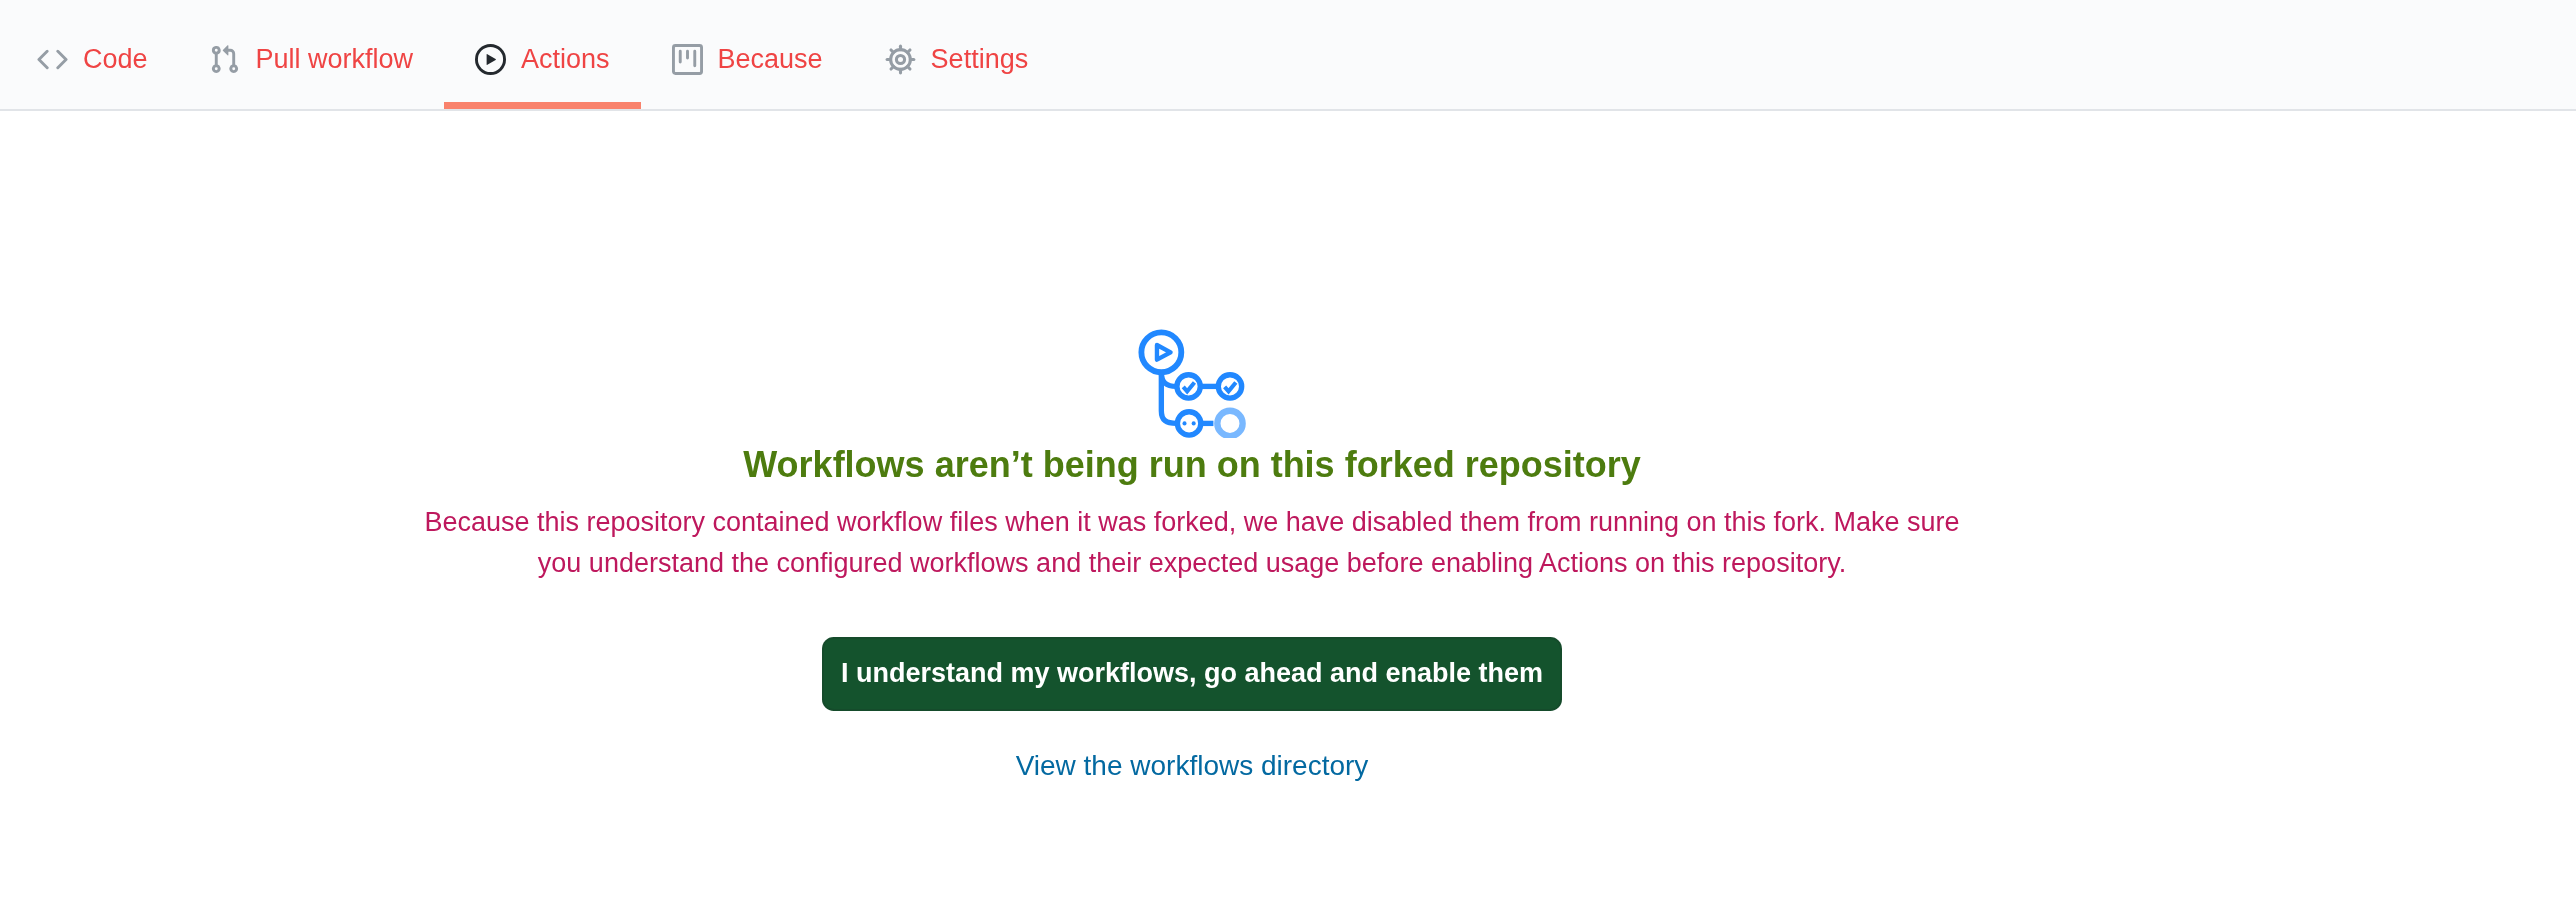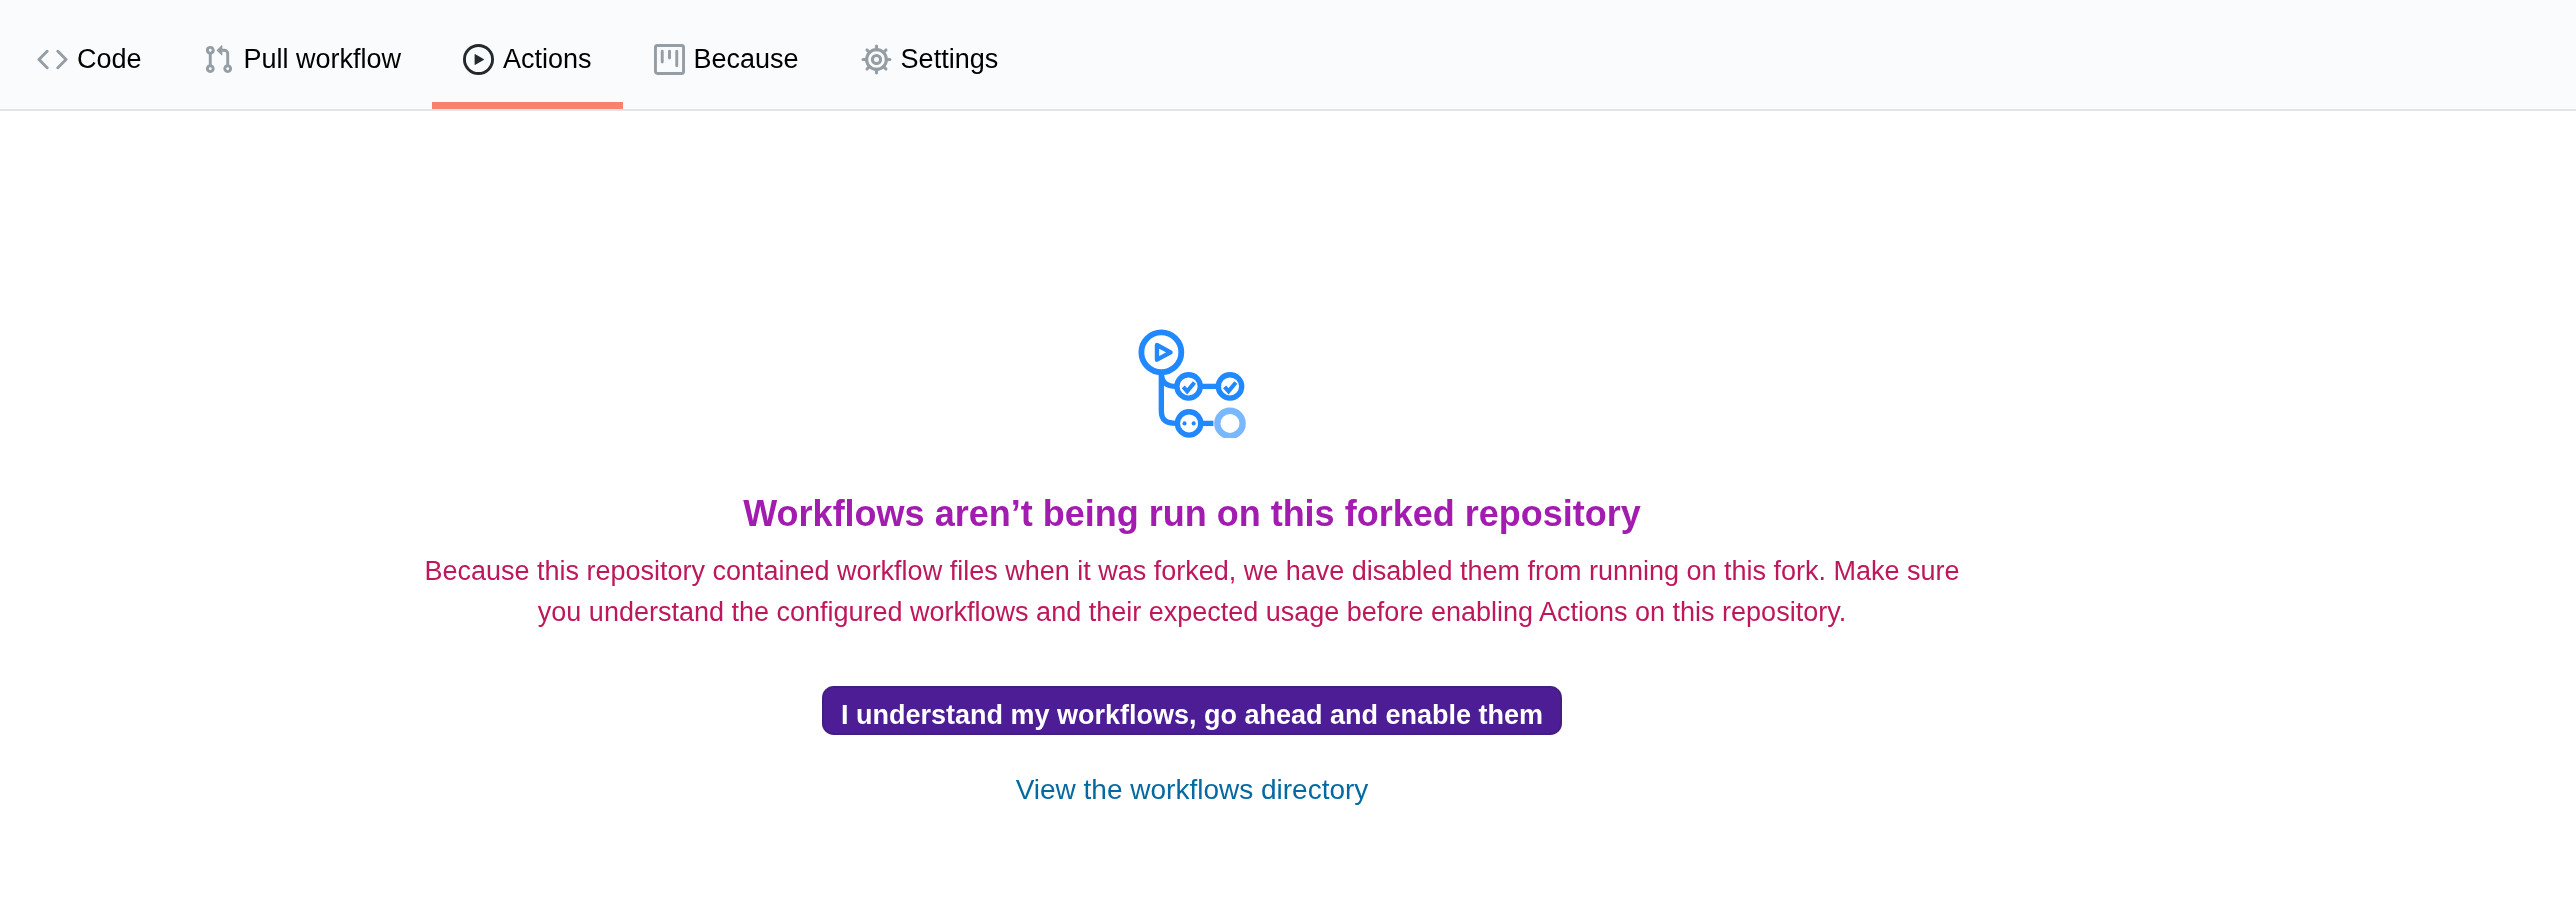--- a/index.html
+++ b/index.html
@@ -18,24 +18,24 @@
     background: #fafbfc;
     border-bottom: 2px solid #e1e4e8;
     display: flex;
     align-items: stretch;
     padding-left: 5.9px;
   }
   .tab {
     position: relative;
     display: flex;
     align-items: center;
-    gap: 9px;
+    gap: 15px;
     padding: 9.8px 31px 0 31px;
     font-size: 27px;
-    color: #000000;
+    color: #ef4444;
     cursor: pointer;
     white-space: nowrap;
   }
   .tab .octicon { width: 31px; height: 31px; fill: #959da5; display: block; }
   .tab.active { font-weight: 400; }
   .tab.active .octicon { fill: #24292e; }
   .tab.active::after {
     content: "";
     position: absolute;
     left: 0; right: 0; bottom: 0;
@@ -45,39 +45,38 @@
 
   
   .blankslate {
     width: 1564px;
     margin-left: 410px;
     padding-top: 216px;
     text-align: center;
   }
   .hero-icon { display: inline-block; }
   .bs-heading {
-    margin-top: 49px;
     font-size: 36px;
     line-height: 45px;
     font-weight: 700;
-    color: #a21caf;
+    color: #4d7c0f;
   }
   .bs-desc {
     margin: 14.7px auto 0 auto;
     max-width: 1564px;
     font-size: 27px;
     line-height: 41px;
     color: #be185d;
   }
   .bs-button {
     margin-top: 53px;
     display: inline-block;
-    height: 49px;
+    height: 74px;
     padding: 0 17px;
-    background: #4c1d95;
+    background: #14532d;
     color: #ffffff;
     font-family: inherit;
     font-size: 27px;
     font-weight: 700;
     border: 2px solid rgba(27, 31, 35, 0.15);
     border-radius: 11.7px;
     cursor: pointer;
     line-height: 55px;
   }
   .bs-link-row { margin-top: 39px; }

